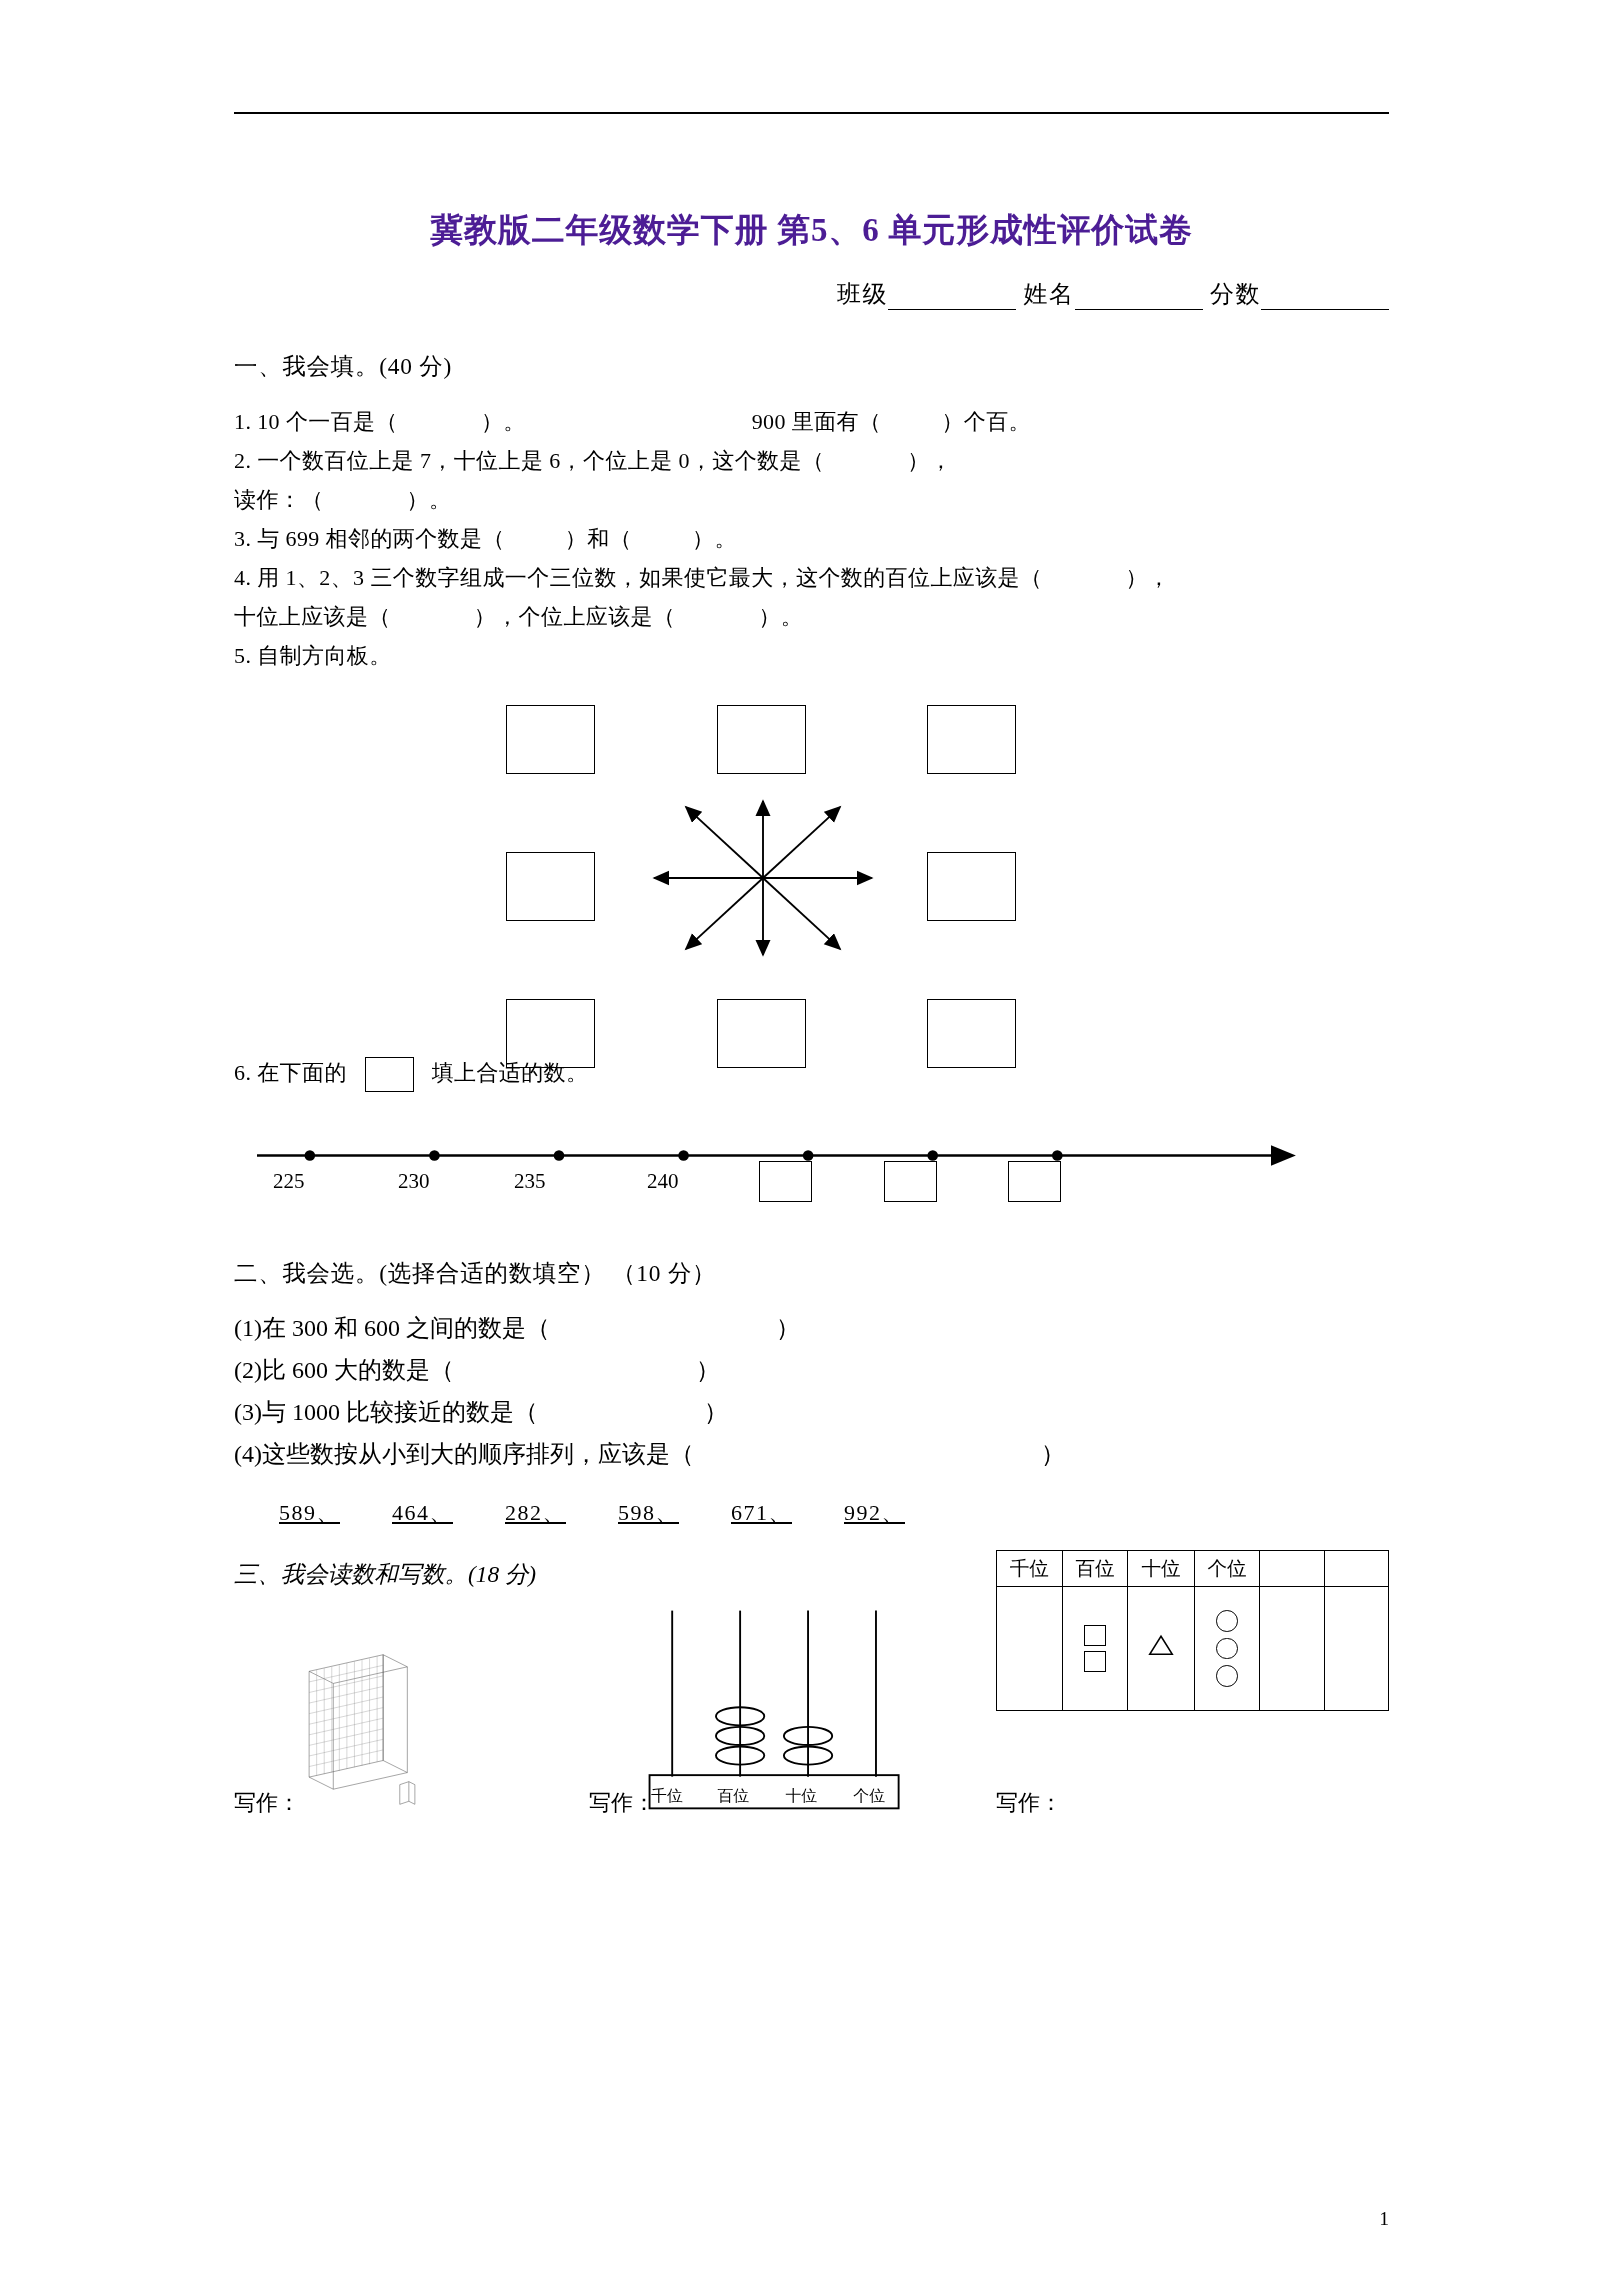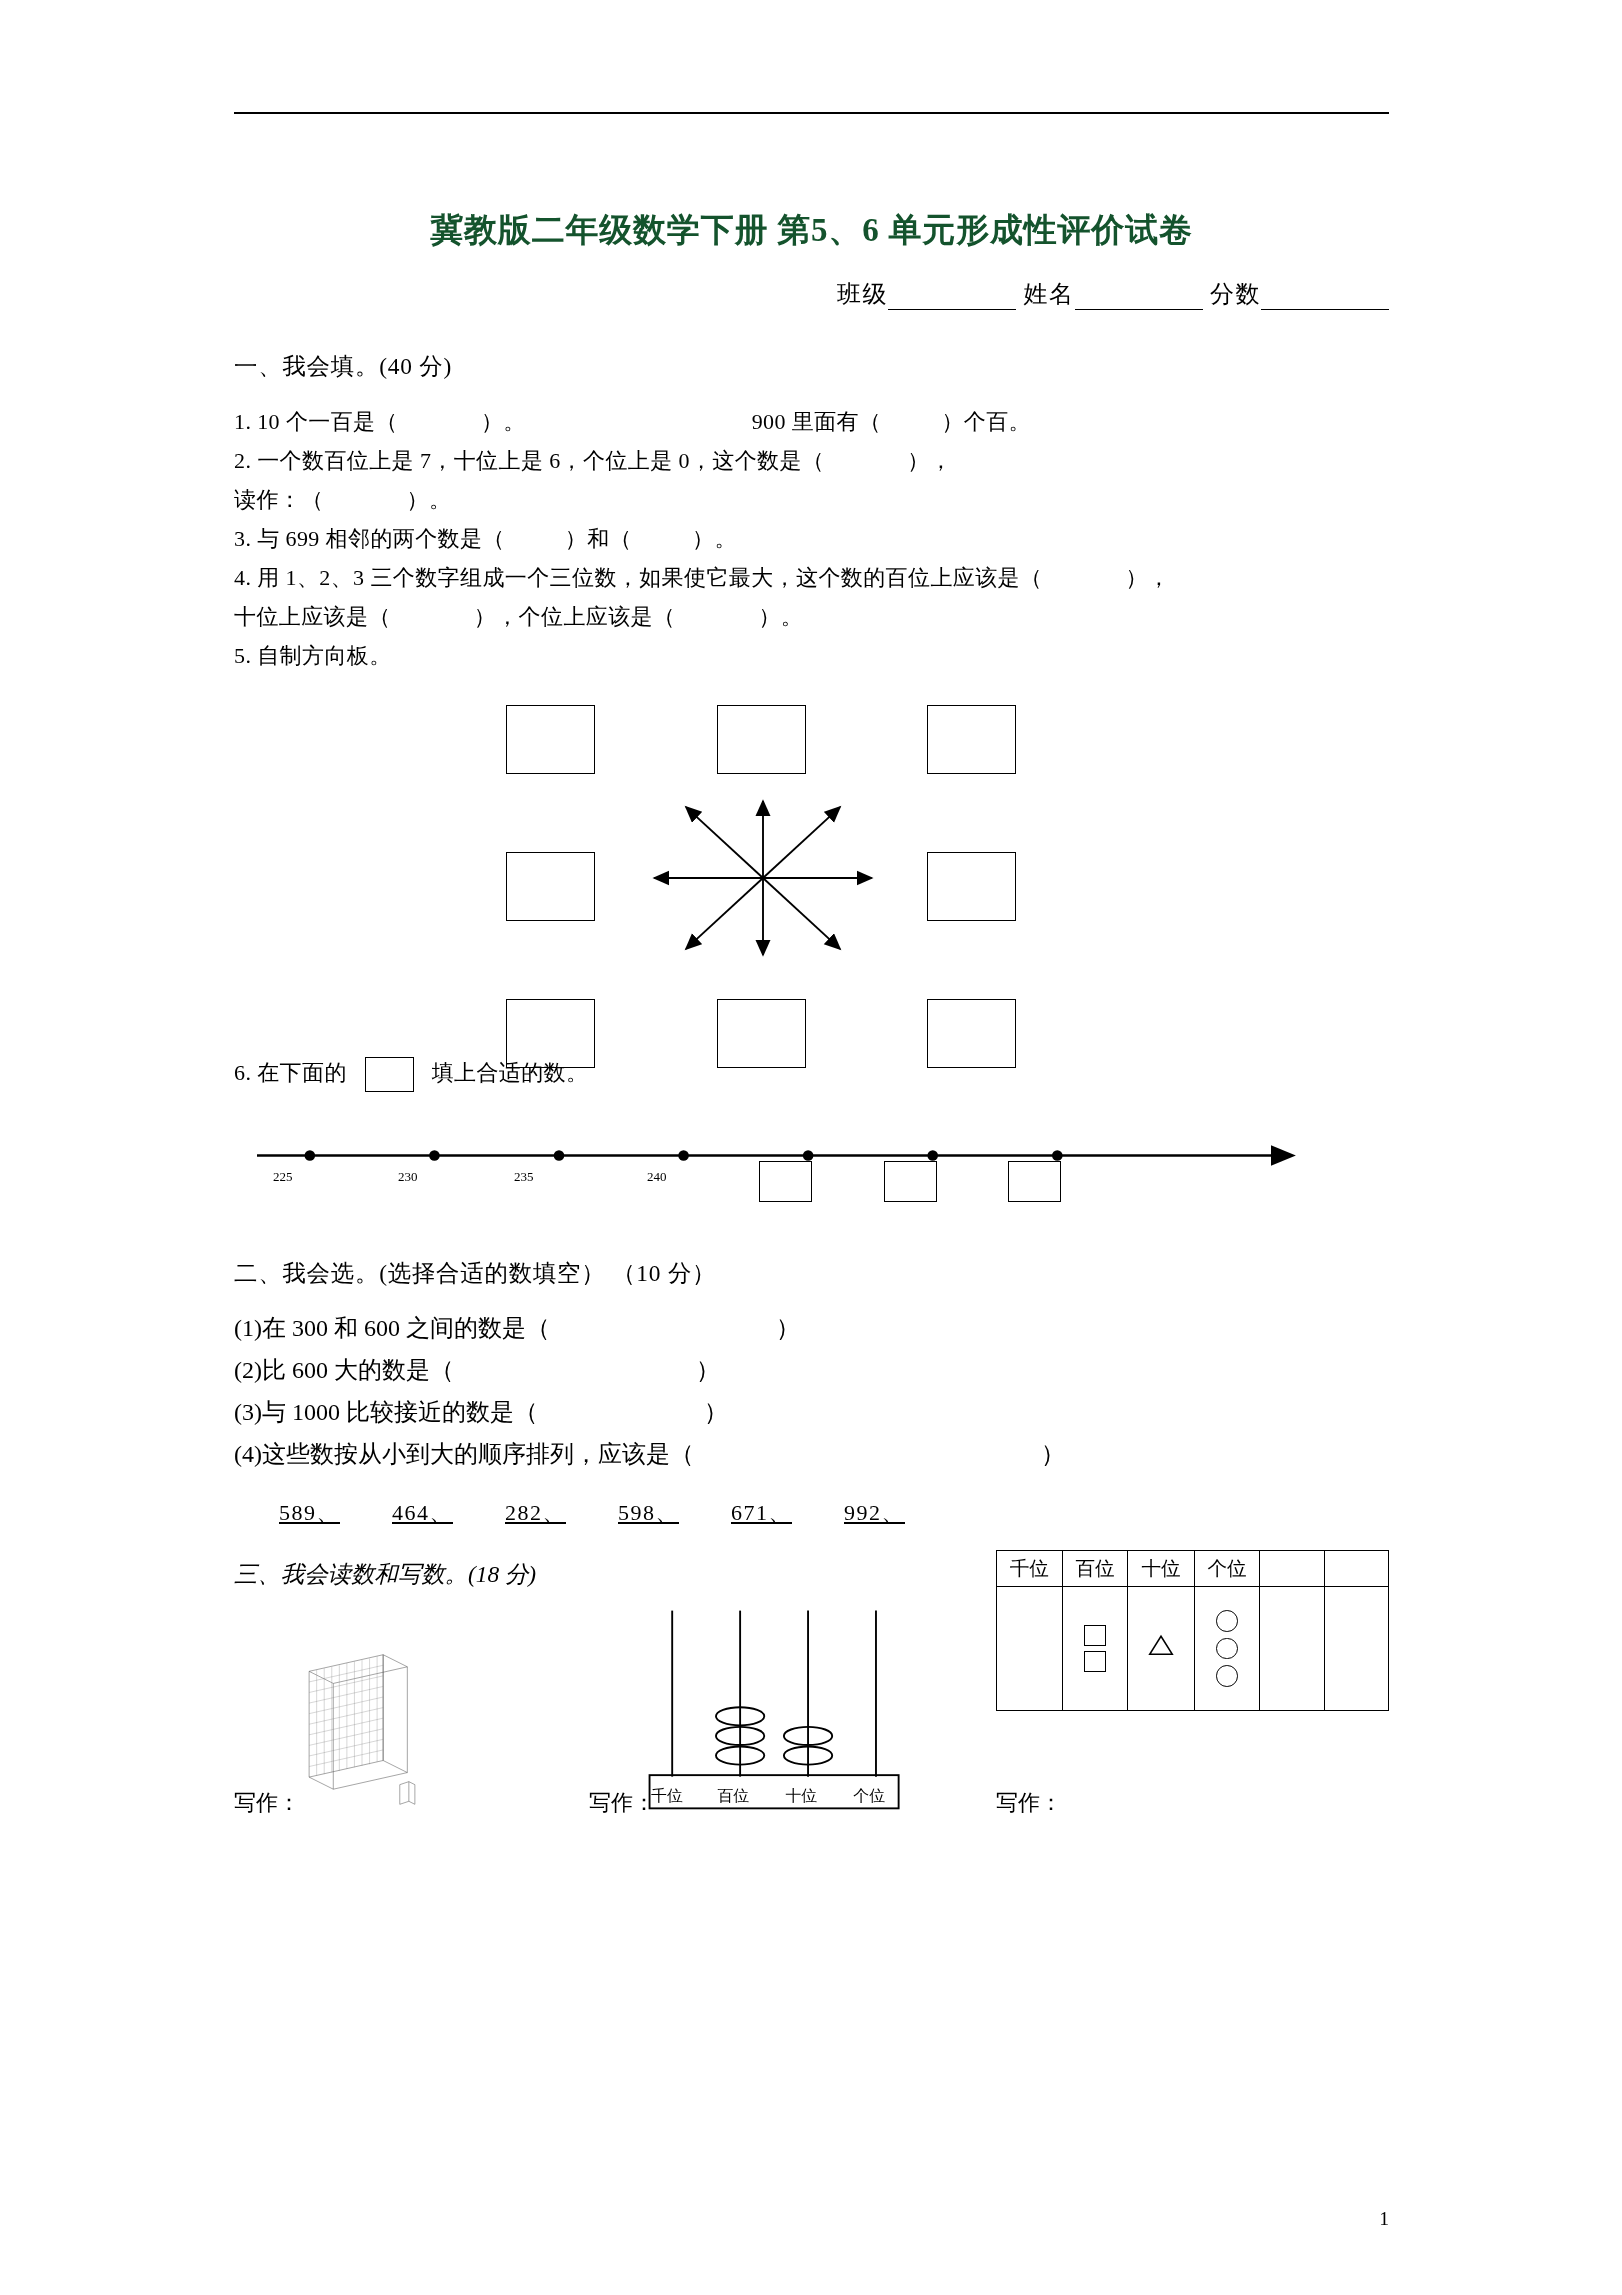--- a/index.html
+++ b/index.html
@@ -29,21 +29,21 @@
     background: #000;
   }
   .content {
     position: absolute;
     left: 234px;
     top: 174px;
     width: 1155px;
   }
   .title {
     text-align: center;
-    color: #14532d;
+    color: #4c1d95;
     font-weight: bold;
     font-size: 33px;
     letter-spacing: 0.8px;
     margin: 34px 0 0 0;
     font-family: "Liberation Serif", serif;
   }
   .idline {
     text-align: right;
     font-size: 24px;
     margin-top: 25px;
@@ -83,21 +83,21 @@
     height: 69px;
     border: 1.5px solid #000;
     box-sizing: border-box;
   }
   .arrows { position: absolute; left: 408px; top: 113px; width: 242px; height: 166px;}
 
   
   .numline-wrap { position: relative; width: 1155px; height: 128px; margin-top: 30px;}
   .numline-label {
     position: absolute;
-    font-size: 13px;
+    font-size: 21px;
   }
   .nl-box {
     position: absolute;
     width: 53px; height: 41px;
     border: 1.5px solid #000;
     box-sizing: border-box;
   }
 
   .choice-line { font-size: 24px; line-height: 42px; }
   .numlist { font-size: 22px; margin-top: 22.6px; letter-spacing: 1.5px; padding-left: 45px;}

